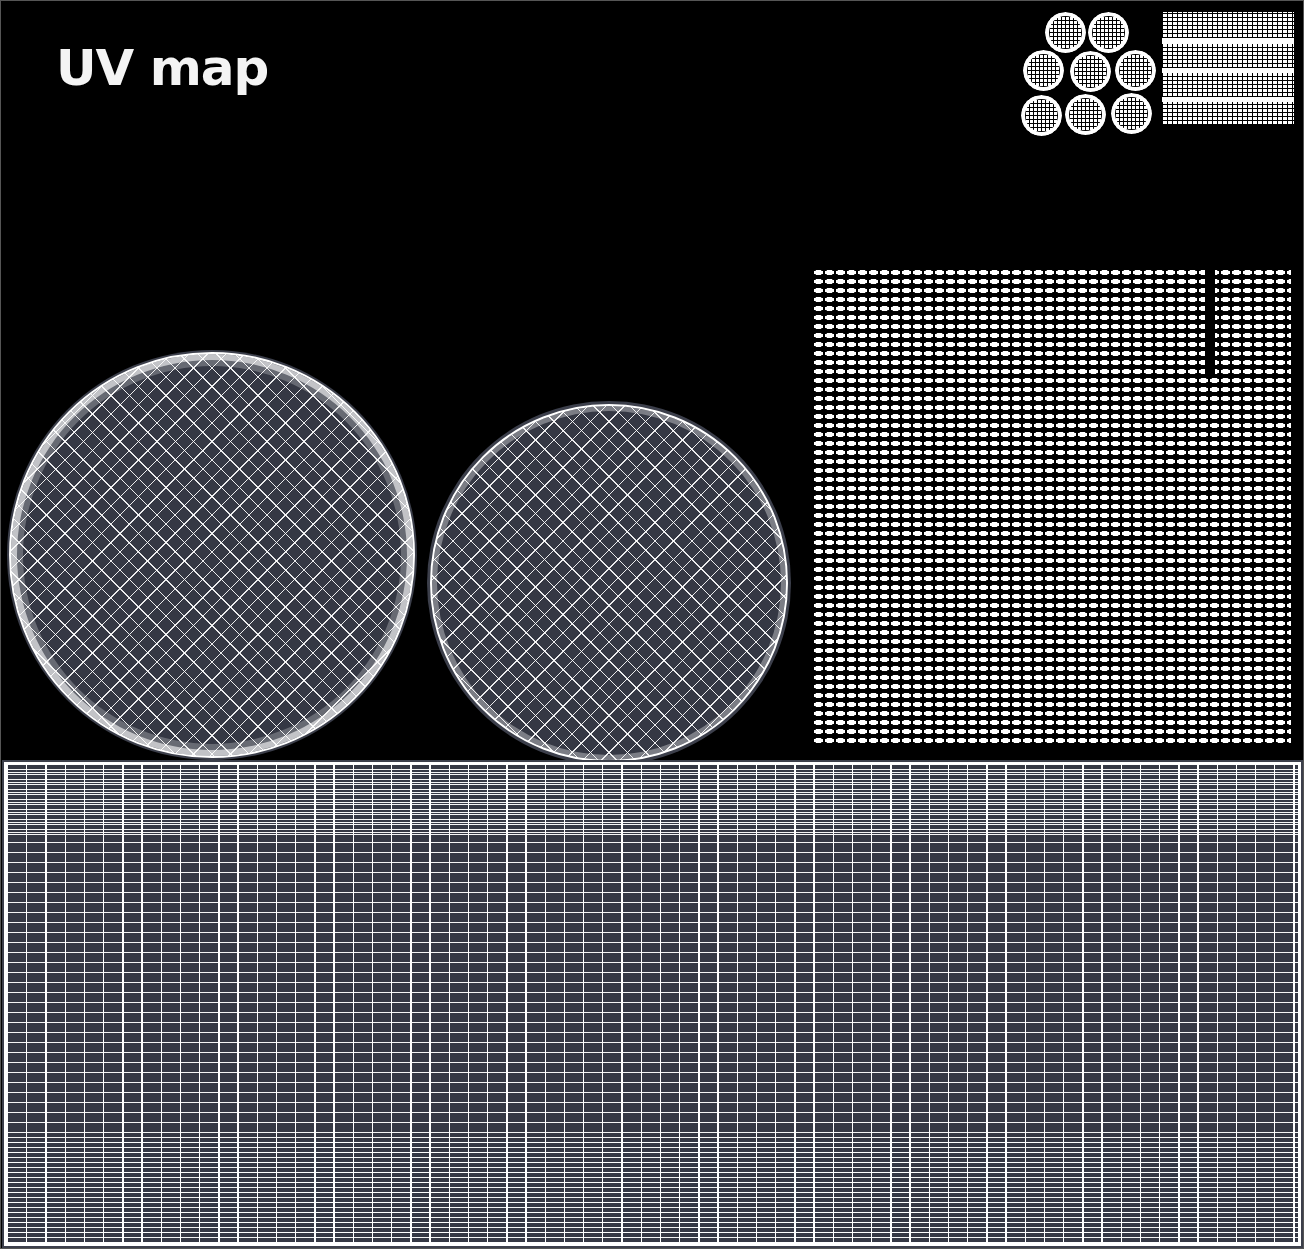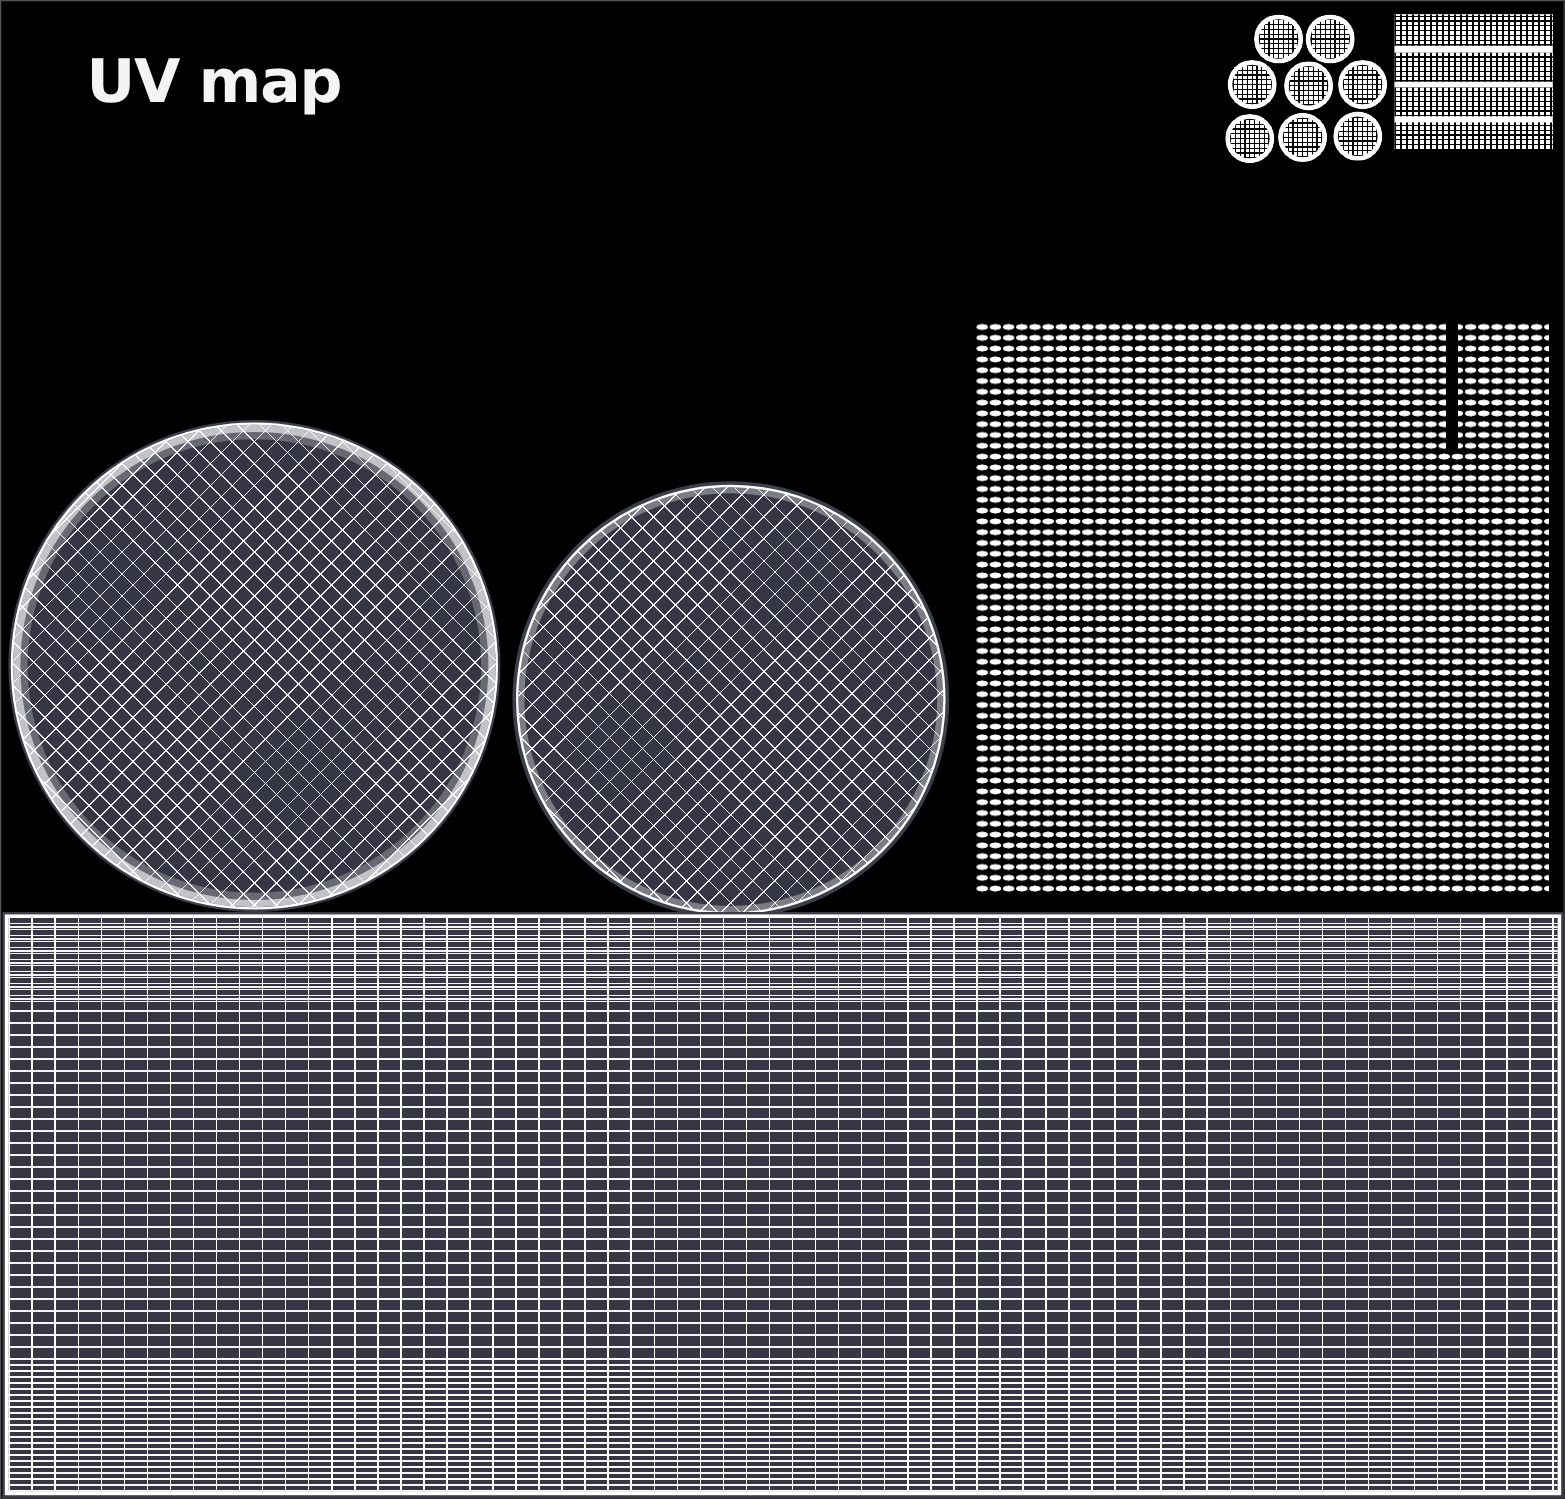--- a/index.html
+++ b/index.html
@@ -1,18 +1,18 @@
 <!DOCTYPE html>
 <html><head>
 <meta charset="utf-8">
 <style>
   html,body{margin:0;padding:0;background:#000;}
   body{width:1304px;height:1249px;position:relative;overflow:hidden;font-family:"DejaVu Sans",sans-serif;}
   .frame{position:absolute;left:0;top:0;width:1302px;height:1247px;border:1px solid #555;}
-  .title{position:absolute;left:72px;top:36px;color:#f4f4f4;font-size:50px;font-weight:bold;letter-spacing:-1px;line-height:64px;}
+  .title{position:absolute;left:56px;top:36px;color:#f4f4f4;font-size:50px;font-weight:bold;letter-spacing:-1px;line-height:64px;}
   .island{position:absolute;}
   .circle-big{left:9px;top:352px;width:406px;height:406px;border-radius:50%;border:2px solid #fff;box-sizing:border-box;
     background-color:#353844;
     background-image:
       repeating-linear-gradient(45deg, rgba(255,255,255,.9) 0 1px, transparent 1px 13px),
       repeating-linear-gradient(-45deg, rgba(255,255,255,.9) 0 1px, transparent 1px 13px);
     box-shadow:0 0 0 2px #3c3f4b, inset 0 0 0 6px rgba(255,255,255,.6), inset 0 0 0 12px rgba(255,255,255,.25);}
   .circle-med{left:430px;top:404px;width:358px;height:358px;border-radius:50%;border:2px solid #fff;box-sizing:border-box;
     background-color:#353844;
     background-image:

